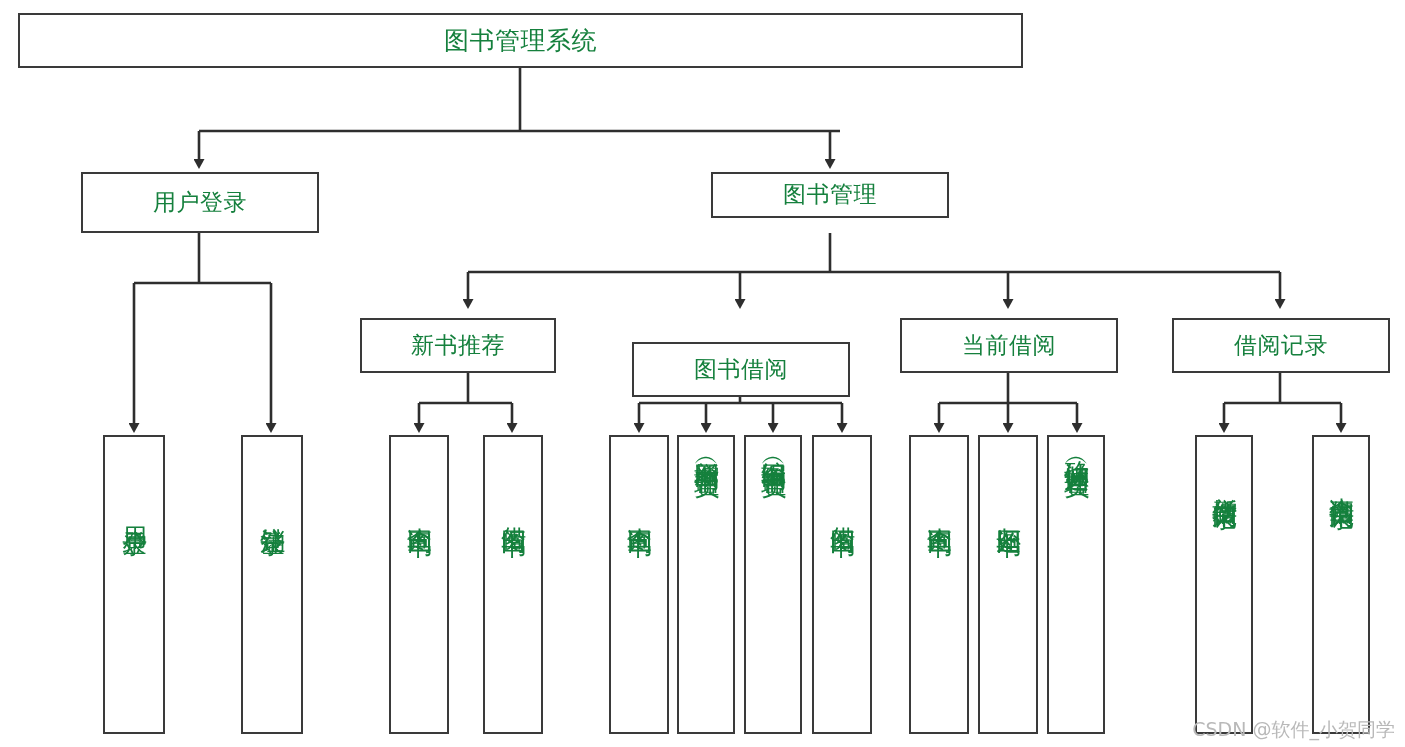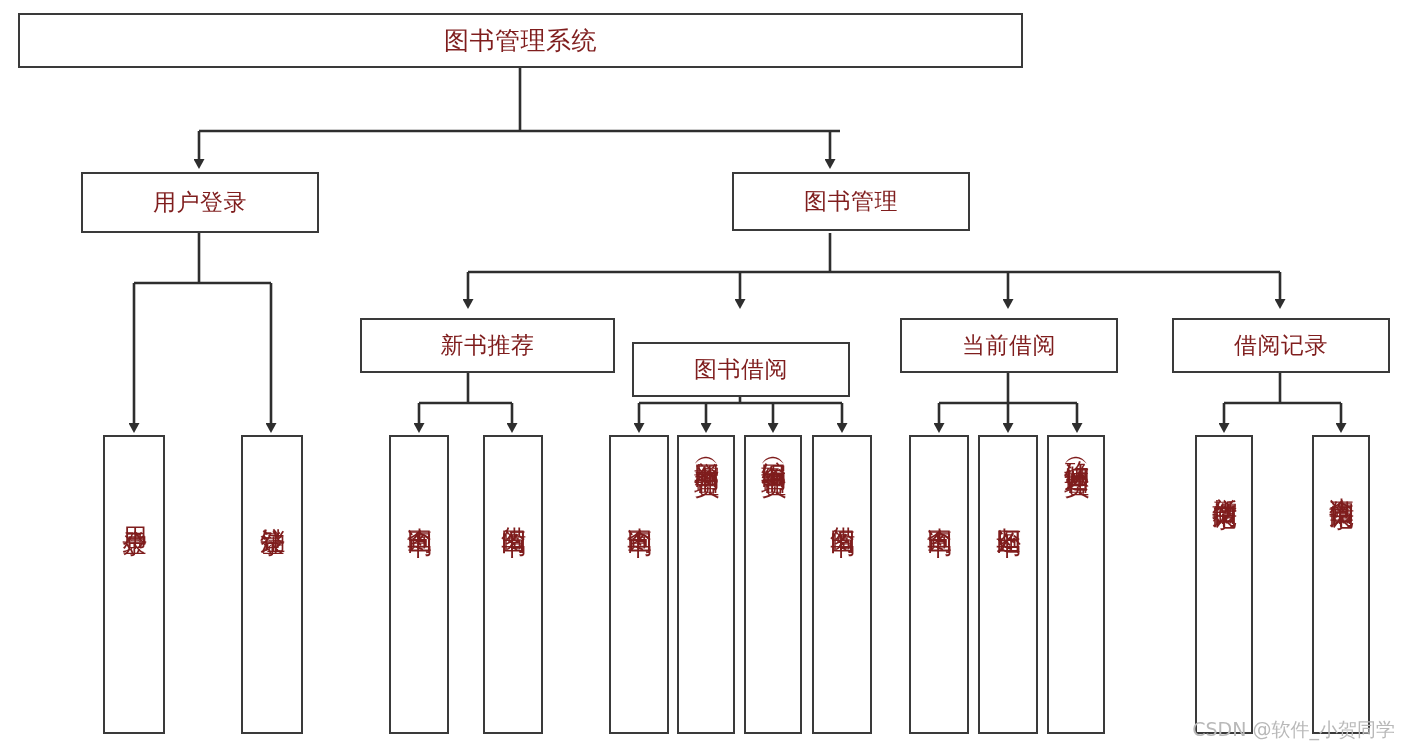--- a/index.html
+++ b/index.html
@@ -29,21 +29,21 @@
     position: absolute;
     box-sizing: border-box;
     background: #ffffff;
     border: 2.5px solid #3a3a3a;
     display: flex;
     align-items: center;
     justify-content: center;
     z-index: 2;
   }
   .node .label {
-    color: #7f1d1d;
+    color: #15803d;
     text-align: center;
     line-height: 1.18;
     letter-spacing: 0.5px;
   }
   .node.root .label {
     font-size: 25px;
   }
   .node.lvl2 .label {
     font-size: 23px;
   }
@@ -136,25 +136,25 @@
     </g>
   </svg>
 
   <div class="node root" style="left:18px; top:13px; width:1005px; height:55px;">
     <span class="label">图书管理系统</span>
   </div>
 
   <div class="node lvl2" style="left:81px; top:172px; width:238px; height:61px;">
     <span class="label">用户登录</span>
   </div>
-  <div class="node lvl2" style="left:732px; top:172px; width:238px; height:59px;">
+  <div class="node lvl2" style="left:711px; top:172px; width:238px; height:46px;">
     <span class="label">图书管理</span>
   </div>
 
-  <div class="node lvl3" style="left:360px; top:318px; width:255px; height:55px;">
+  <div class="node lvl3" style="left:360px; top:318px; width:196px; height:55px;">
     <span class="label">新书推荐</span>
   </div>
   <div class="node lvl3" style="left:632px; top:318px; width:218px; height:55px;margin-top:24px;">
     <span class="label">图书借阅</span>
   </div>
   <div class="node lvl3" style="left:900px; top:318px; width:218px; height:55px;">
     <span class="label">当前借阅</span>
   </div>
   <div class="node lvl3" style="left:1172px; top:318px; width:218px; height:55px;">
     <span class="label">借阅记录</span>

